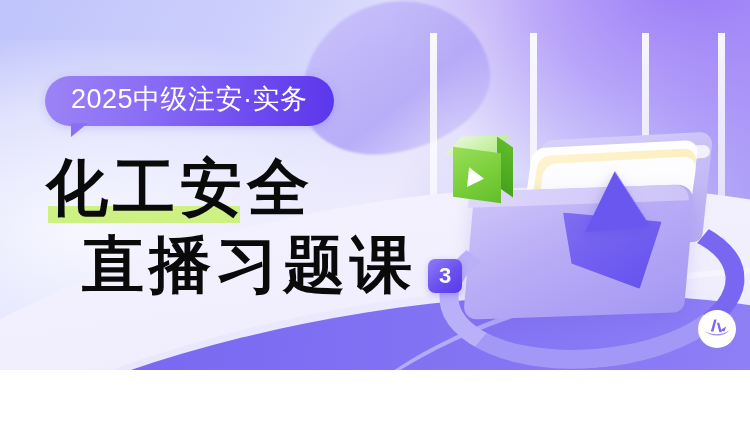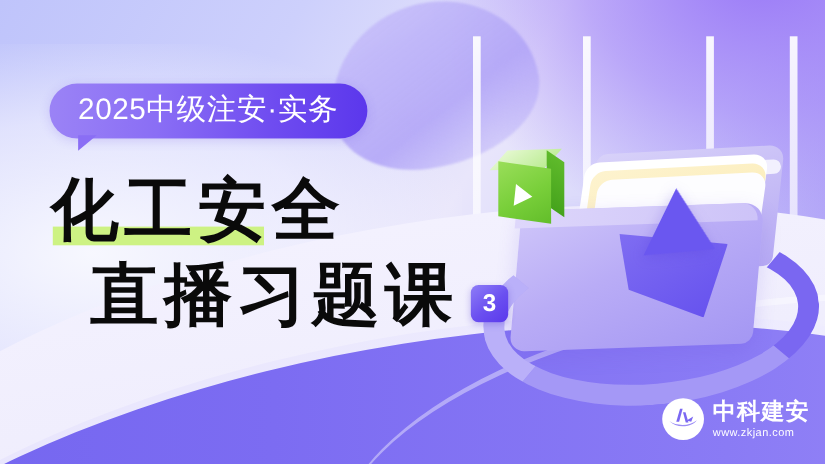--- a/index.html
+++ b/index.html
@@ -3,21 +3,21 @@
 <meta charset="utf-8">
 <style>
   html,body{margin:0;padding:0;}
   body{
     width:750px;height:422px;overflow:hidden;
     font-family:"Liberation Sans","DejaVu Sans",sans-serif;
   }
 
   
   .banner{
-    position:relative;width:750px;height:422px;overflow:hidden;
+    position:relative;width:750px;height:370px;overflow:hidden;
     background:linear-gradient(120deg,#bfc4fb 0%,#cdd0fc 28%,#e9e6fb 52%,#d2d2fb 72%,#9b87f5 100%);
   }
 
   
   .wash-tr{
     position:absolute;right:-60px;top:-120px;width:420px;height:330px;
     background:radial-gradient(ellipse at 72% 28%,#9a79f7 0%,rgba(154,121,247,.55) 38%,rgba(154,121,247,0) 72%);
     pointer-events:none;
   }
   
@@ -92,21 +92,21 @@
     position:absolute;left:26px;bottom:-11px;width:0;height:0;
     border-left:0 solid transparent;
     border-right:17px solid transparent;
     border-top:14px solid #8a6ef5;
   }
 
   
   .headline{position:absolute;left:46px;top:160px;}
   .hl-row{position:relative;display:flex;align-items:flex-end;}
   .hl-text{
-    font-family:Liberation Serif, serif;
+    font-family:Liberation Mono, monospace;
     font-weight:bold;color:#0a0a0a;
     font-size:62px;line-height:1.06;letter-spacing:5px;
     white-space:nowrap;
     position:relative;z-index:3;
   }
   .hl-underline{
     position:absolute;left:2px;bottom:3px;width:192px;height:17px;
     background:#cdf283;z-index:1;
   }
   .hl-row2{margin-top:11px;margin-left:36px;}
@@ -290,19 +290,15 @@
   <div class="logo">
     <div class="logo-mark">
       <svg width="34" height="34" viewBox="0 0 34 34" aria-hidden="true">
         <circle cx="17" cy="17" r="17" fill="#ffffff"></circle>
         <path d="M14.2 7.5 L16.6 7.5 L13.4 19.5 L10.8 19.5 Z" fill="#7b68f2"></path>
         <path d="M16.9 10.8 L19.2 10.8 L21.9 20.2 L19.4 20.2 Z" fill="#7b68f2"></path>
         <path d="M4.5 18.8 C11 23.6 23 23.6 29.5 18.0 C24.5 25.0 10.5 25.6 4.5 18.8 Z" fill="#9b8cf6"></path>
         <path d="M20.2 18.2 L26.2 14.6 L24.4 19.4 Z" fill="#7b68f2"></path>
       </svg>
     </div>
-    <div class="logo-text">
-      <span class="logo-cn">中科建安</span>
-      <span class="logo-url">www.zkjan.com</span>
-    </div>
   </div>
 
 </div>
 
 </body></html>

